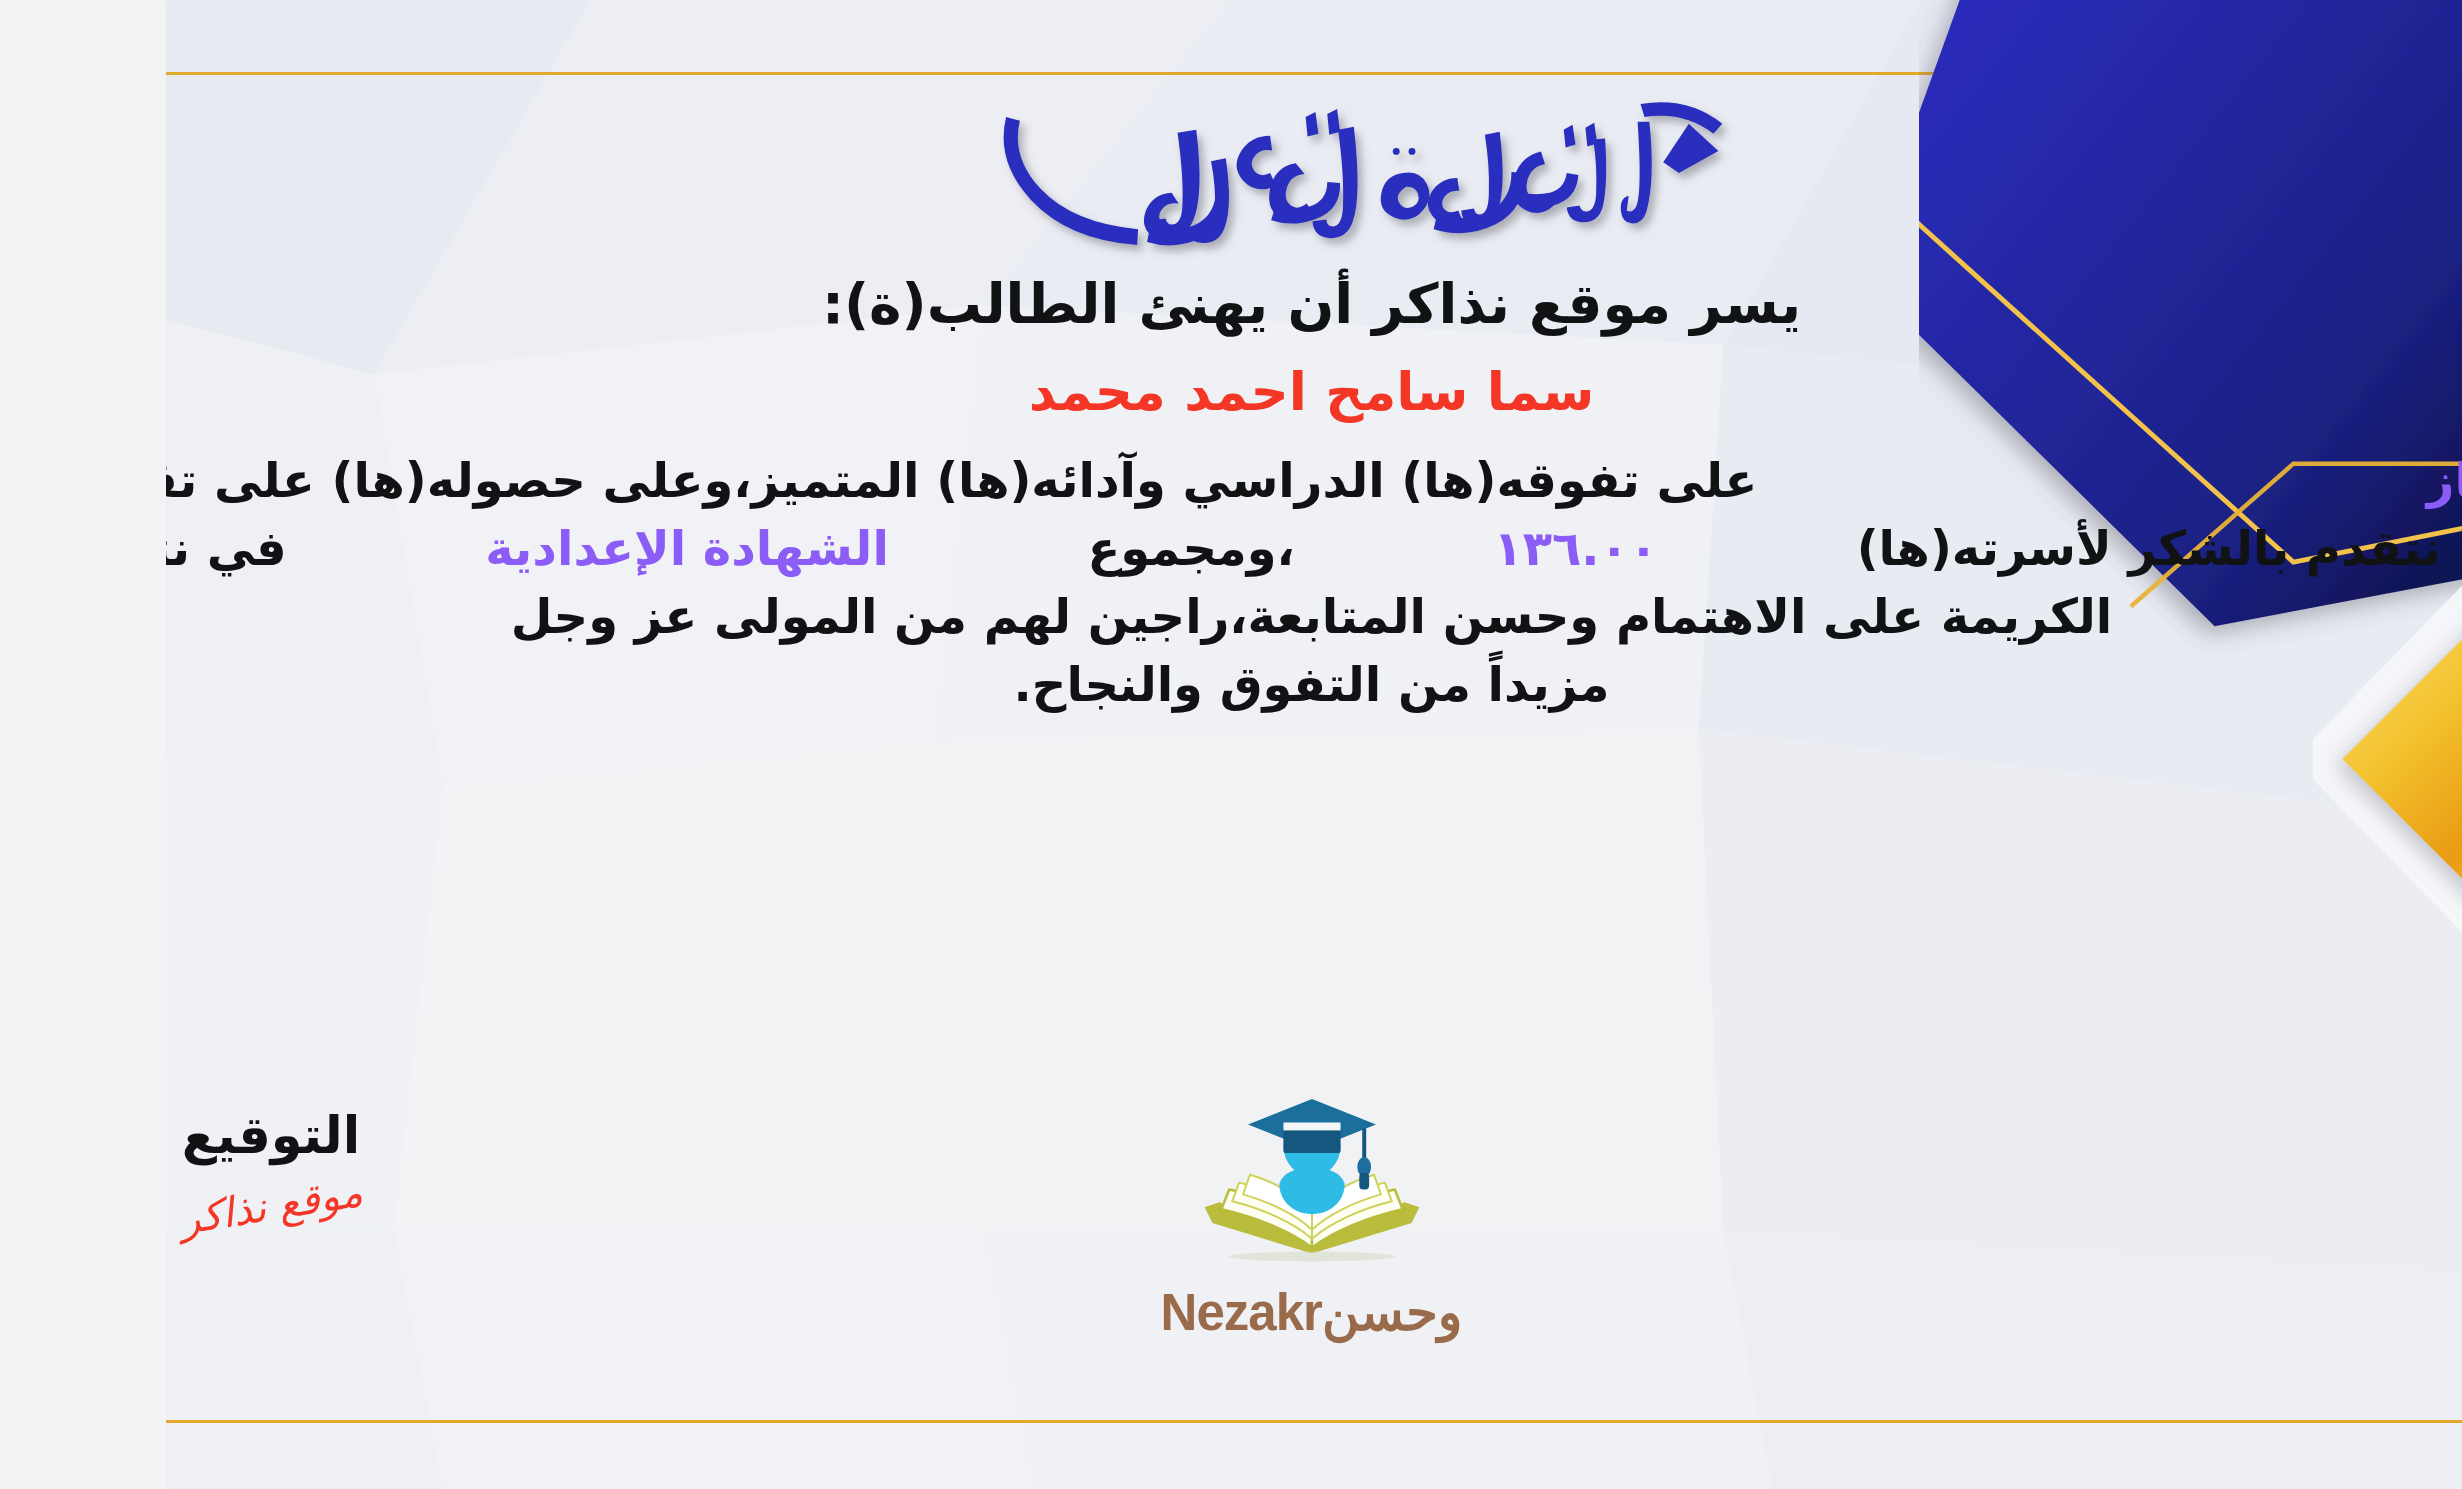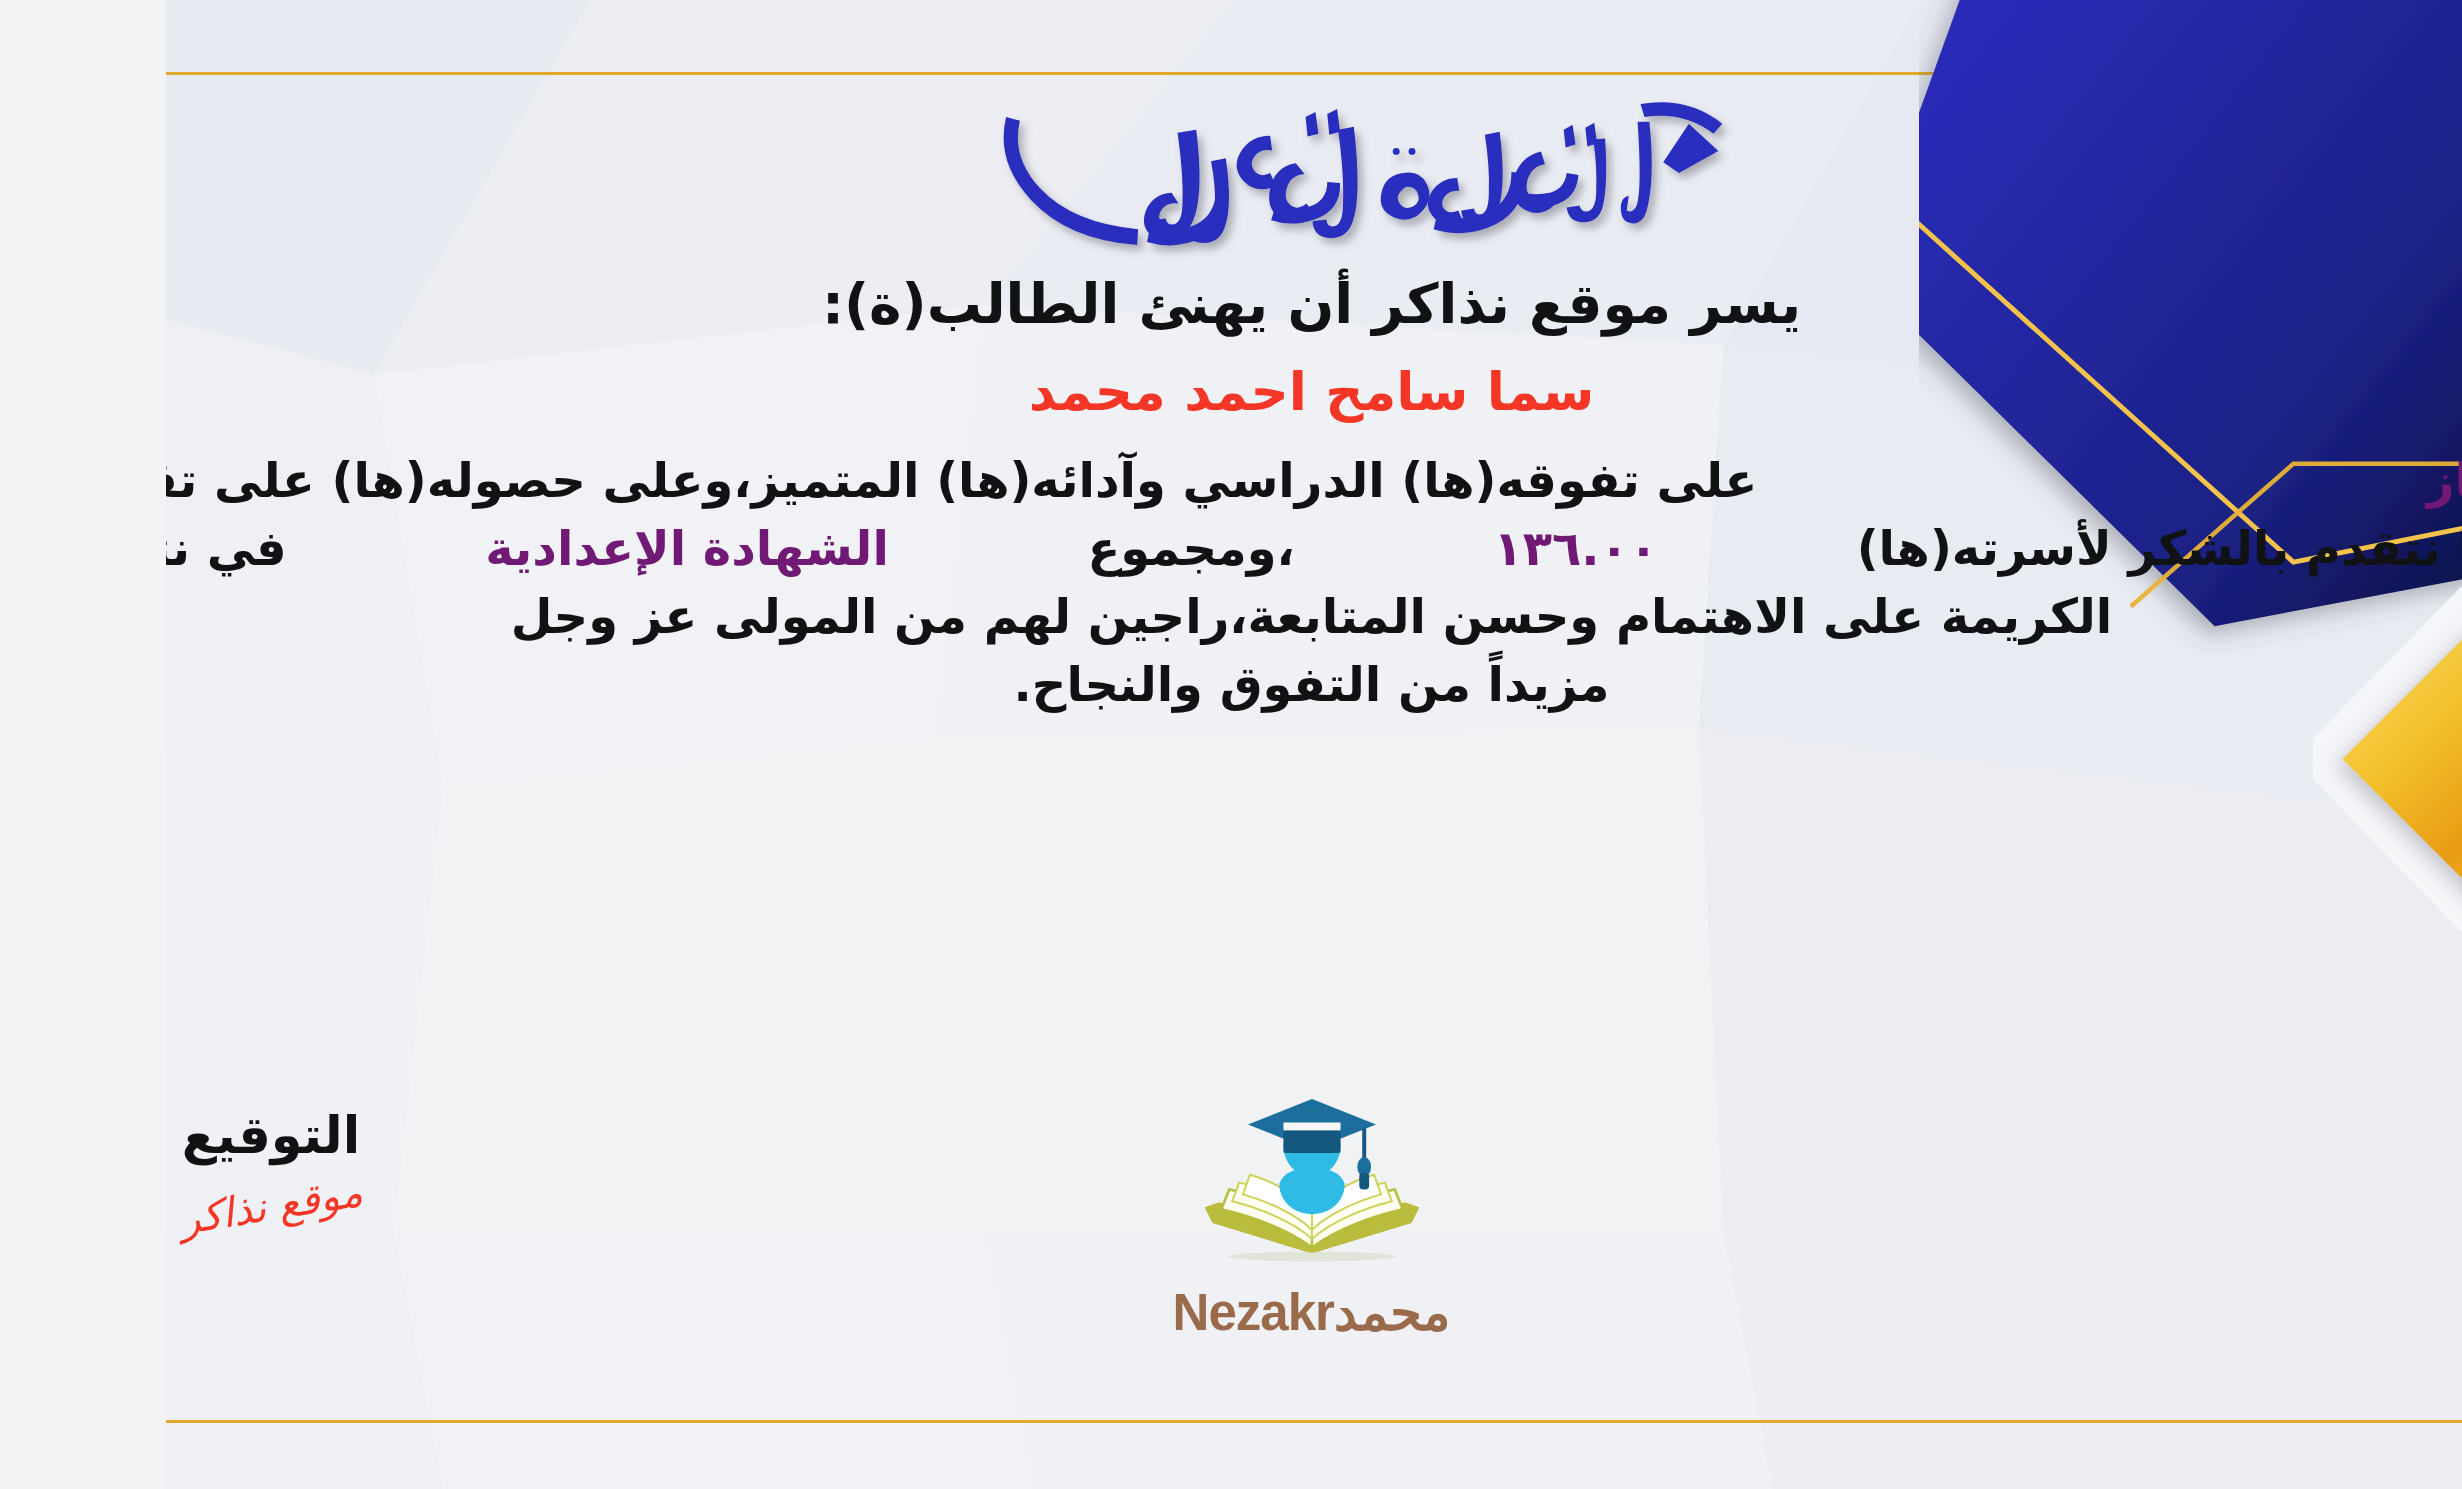--- a/index.html
+++ b/index.html
@@ -75,21 +75,21 @@
     text-align:center;
   }
   .body-line{display:block;white-space:nowrap;}
   .line-justify{
     display:flex;
     justify-content:space-between;
     align-items:baseline;
     width:100%;
     white-space:nowrap;
   }
-  .hl{color:#701a75;}
+  .hl{color:#8b5cf6;}
 
   
   .footer{
     position:absolute;
     left:0;right:0;bottom:0;
     height:325px;
   }
   .signature-area{
     position:absolute;
     left:29.5px;top:19.7px;
@@ -325,19 +325,19 @@
         <g>
           <polygon points="280 16 410 68 280 120 150 68" fill="#1C6E9C"></polygon>
           <rect x="222" y="72" width="116" height="54" rx="4" fill="#15587F"></rect>
           <rect x="222" y="64" width="116" height="16" fill="#f4f6f8"></rect>
           <path d="M386 76 L386 140" stroke="#15587F" stroke-width="8" fill="none"></path>
           <ellipse cx="386" cy="154" rx="14" ry="20" fill="#1C6E9C"></ellipse>
           <rect x="376" y="166" width="20" height="34" rx="8" fill="#15587F"></rect>
         </g>
       </svg>
       <div class="logo-word">
-        <span class="arabic">محمد</span><span class="latin">Nezakr</span>
+        <span class="arabic">وحسن</span><span class="latin">Nezakr</span>
       </div>
     </div>
 
   </div>
 </div>
 
 
 </body></html>

